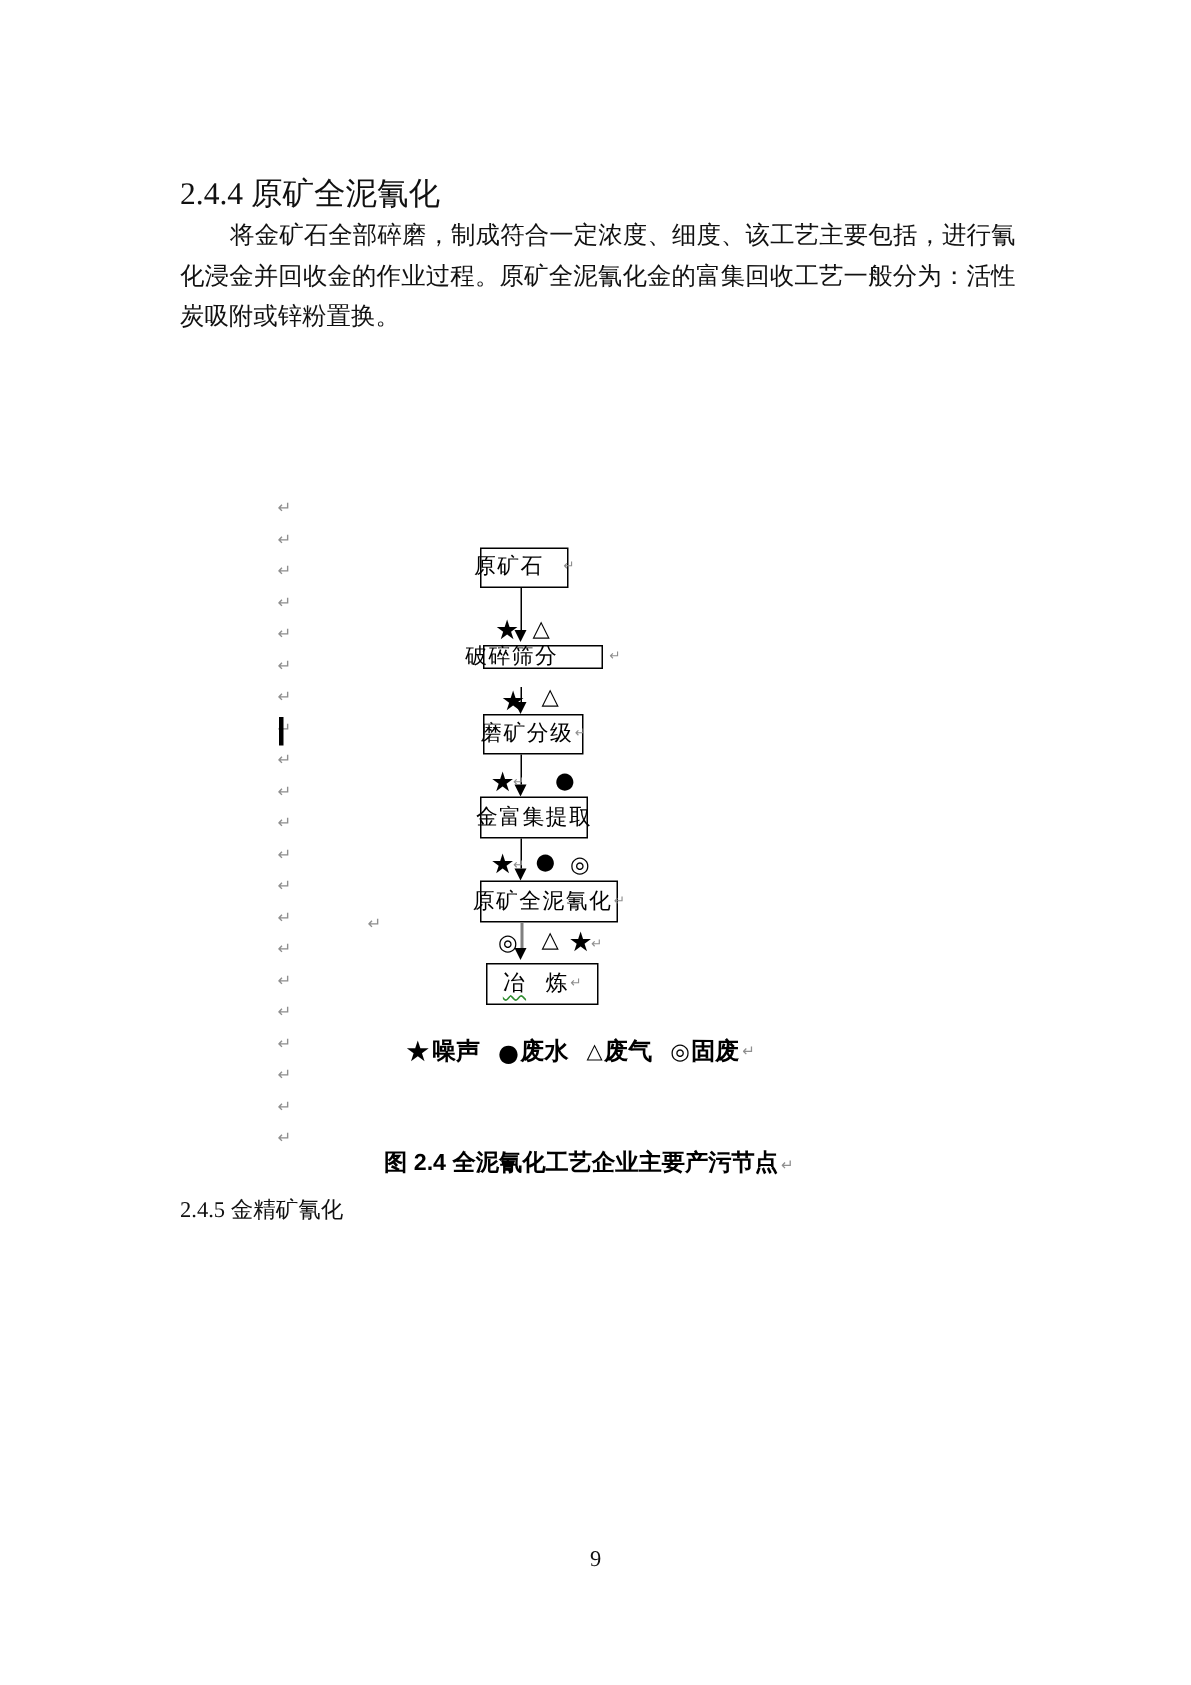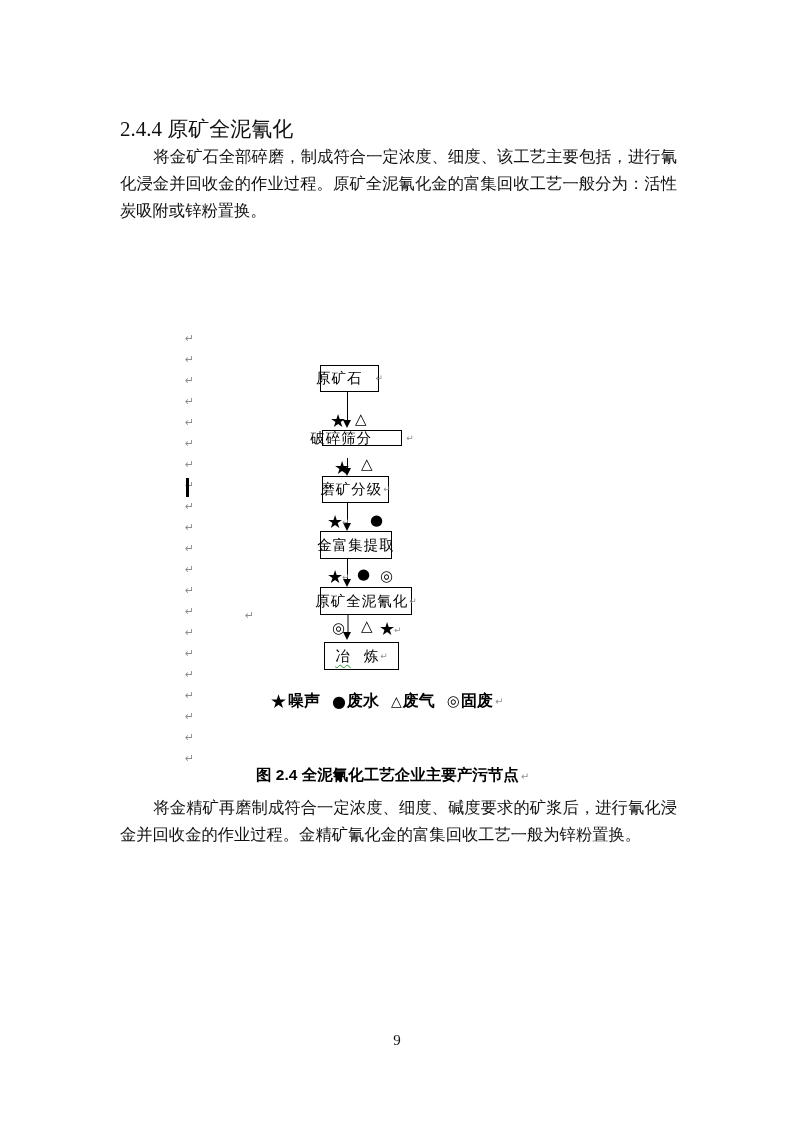--- a/index.html
+++ b/index.html
@@ -217,18 +217,18 @@
       <span>固废</span>
     </span>
     <span class="trail-mark">↵</span>
   </div>
 
   <div class="fig-caption">
     <span>图 2.4 全泥氰化工艺企业主要产污节点</span><span class="trail-mark">↵</span>
   </div>
 
   <div class="text-section sec-2">
-    <p>将金精矿再磨制成符合一定浓度、细度、碱度要求的矿浆后，进行氰化浸金并回收金的作业过程。金精矿氰化金的富集回收工艺一般为锌粉置换。</p>
+    <h2 class="sec-heading">2.4.5 金精矿氰化</h2>
   </div>
 
   <div class="page-number">9</div>
 
 </div>
 
 </body></html>

